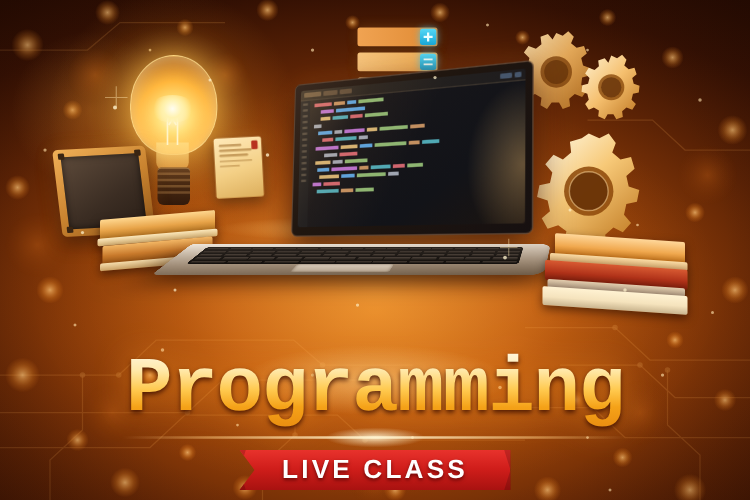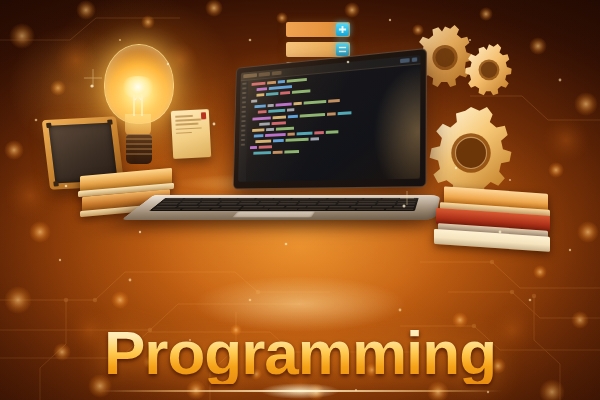--- a/index.html
+++ b/index.html
@@ -29,21 +29,21 @@
   }
 
   
   #title-block{position:absolute;left:0;right:0;bottom:8px;text-align:center;}
   #main-title{
     font-size:62px;font-weight:bold;letter-spacing:-1px;line-height:1;
     background:linear-gradient(180deg,#fff6de 0%,#ffe9ab 24%,#ffc94e 50%,#f5a218 72%,#e98c10 100%);
     -webkit-background-clip:text;background-clip:text;color:transparent;
     -webkit-text-fill-color:transparent;
     filter:drop-shadow(0 2px 2px rgba(60,14,0,.85)) drop-shadow(0 0 14px rgba(255,150,30,.45));
-    margin:0;padding:0 4px;
+    margin:0;padding:0 4px;font-family:Liberation Mono, monospace;
   }
   #divider{
     position:relative;width:404px;height:2px;margin:6px auto 0;
     background:linear-gradient(90deg,rgba(255,200,120,0) 0%,rgba(255,205,130,.5) 18%,rgba(255,240,200,.95) 50%,rgba(255,205,130,.5) 82%,rgba(255,200,120,0) 100%);
   }
   #divider::after{
     content:"";position:absolute;left:50%;top:50%;width:80px;height:16px;
     transform:translate(-50%,-50%);border-radius:50%;
     background:radial-gradient(ellipse,rgba(255,245,210,.85),rgba(255,190,80,0) 70%);
   }
@@ -663,15 +663,18 @@
     </g>
     <g stroke="#ffe6ad" stroke-width=".9" opacity=".5">
       <path d="M84 78 h18 M93 69 v18"></path>
       <path d="M400 198 h14 M407 191 v14"></path>
     </g>
   </svg>
 
   <div id="title-block">
     <div id="main-title">Programming</div>
     <div id="divider"></div>
+    <div id="live-banner">
+      <span id="live-text">LIVE CLASS</span>
+    </div>
   </div>
 
 </div>
 
 </body></html>

